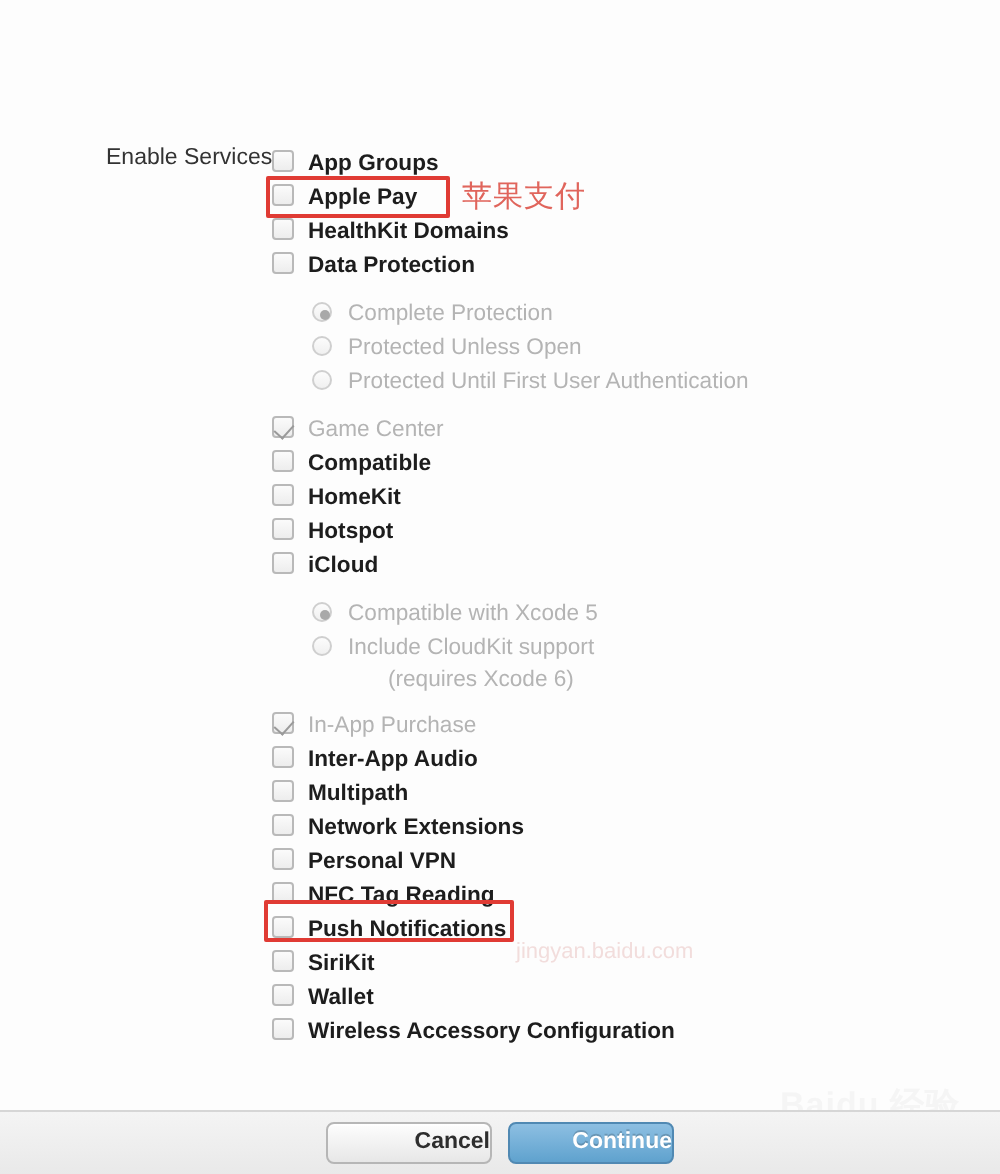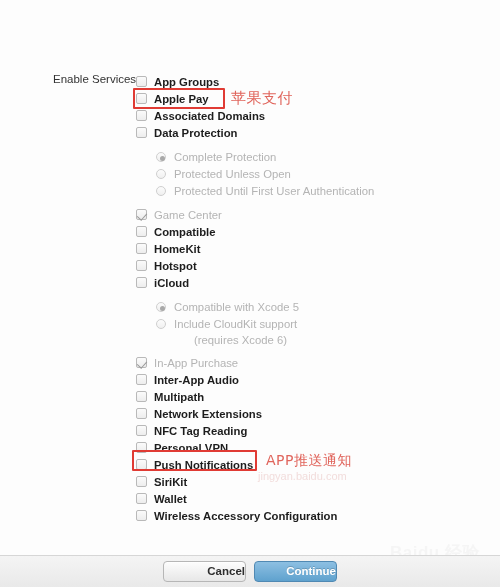--- a/index.html
+++ b/index.html
@@ -213,50 +213,49 @@
 <body>
 
 <div id="page">
 
 
   <div class="form-label">Enable Services:</div>
 
   <div class="svc-list" id="svc-list">
       <div class="row"><span class="cb"></span><span class="lbl">App Groups</span></div>
       <div class="row"><span class="cb"></span><span class="lbl">Apple Pay</span></div>
-      <div class="row"><span class="cb"></span><span class="lbl">Associated Domains</span></div>
+      <div class="row"><span class="cb"></span><span class="lbl">HealthKit Domains</span></div>
       <div class="row"><span class="cb"></span><span class="lbl">Data Protection</span></div>
       <div class="row sub gap"><span class="rb selected"></span><span class="lbl">Complete Protection</span></div>
       <div class="row sub"><span class="rb"></span><span class="lbl">Protected Unless Open</span></div>
       <div class="row sub"><span class="rb"></span><span class="lbl">Protected Until First User Authentication</span></div>
       <div class="row gap disabled"><span class="cb checked"></span><span class="lbl">Game Center</span></div>
       <div class="row"><span class="cb"></span><span class="lbl">Compatible</span></div>
       <div class="row"><span class="cb"></span><span class="lbl">HomeKit</span></div>
       <div class="row"><span class="cb"></span><span class="lbl">Hotspot</span></div>
       <div class="row"><span class="cb"></span><span class="lbl">iCloud</span></div>
       <div class="row sub gap"><span class="rb selected"></span><span class="lbl">Compatible with Xcode 5</span></div>
       <div class="row sub"><span class="rb"></span><span class="lbl">Include CloudKit support</span></div>
       <div class="row sub cont"><span class="cont-txt">(requires Xcode 6)</span></div>
       <div class="row gap disabled"><span class="cb checked"></span><span class="lbl">In-App Purchase</span></div>
       <div class="row"><span class="cb"></span><span class="lbl">Inter-App Audio</span></div>
       <div class="row"><span class="cb"></span><span class="lbl">Multipath</span></div>
       <div class="row"><span class="cb"></span><span class="lbl">Network Extensions</span></div>
+      <div class="row"><span class="cb"></span><span class="lbl">Personal VPN</span></div>
       <div class="row"><span class="cb"></span><span class="lbl">NFC Tag Reading</span></div>
-      <div class="row"><span class="cb"></span><span class="lbl">Personal VPN</span></div>
       <div class="row"><span class="cb"></span><span class="lbl">Push Notifications</span></div>
       <div class="row"><span class="cb"></span><span class="lbl">SiriKit</span></div>
       <div class="row"><span class="cb"></span><span class="lbl">Wallet</span></div>
       <div class="row"><span class="cb"></span><span class="lbl">Wireless Accessory Configuration</span></div>
     </div>
 
   <div class="redbox" id="box-applepay"></div>
   <div class="redbox" id="box-pushnotif"></div>
 
   <div class="redtext" id="anno-applepay">苹果支付</div>
-  <div class="redtext" id="anno-pushnotif">APP推送通知</div>
 
   <div class="wm-mid">jingyan.baidu.com</div>
   <div class="wm-baidu">
     <div class="b1">Baidu 经验</div>
     <div class="b2">jingyan.baidu.com</div>
   </div>
 
   <div class="footer"></div>
   <div class="btnrow">
     <div class="btn btn-cancel">Cancel</div>

